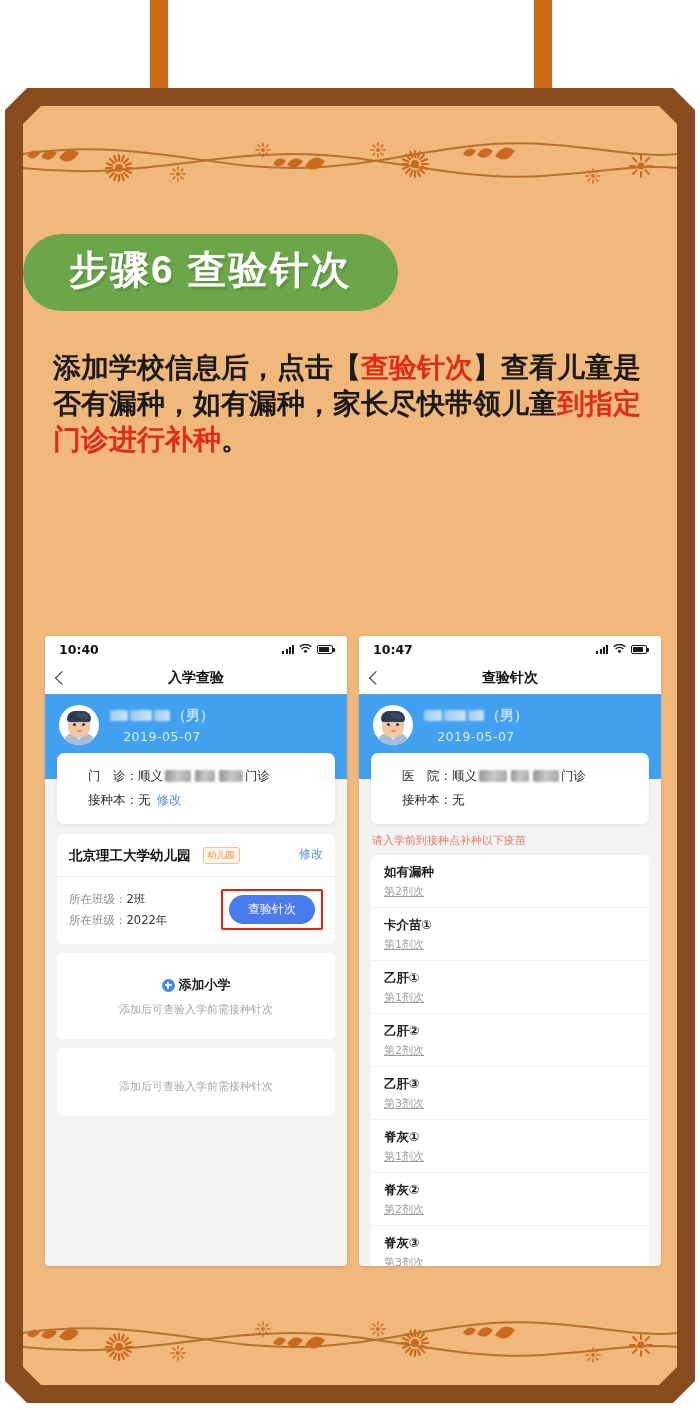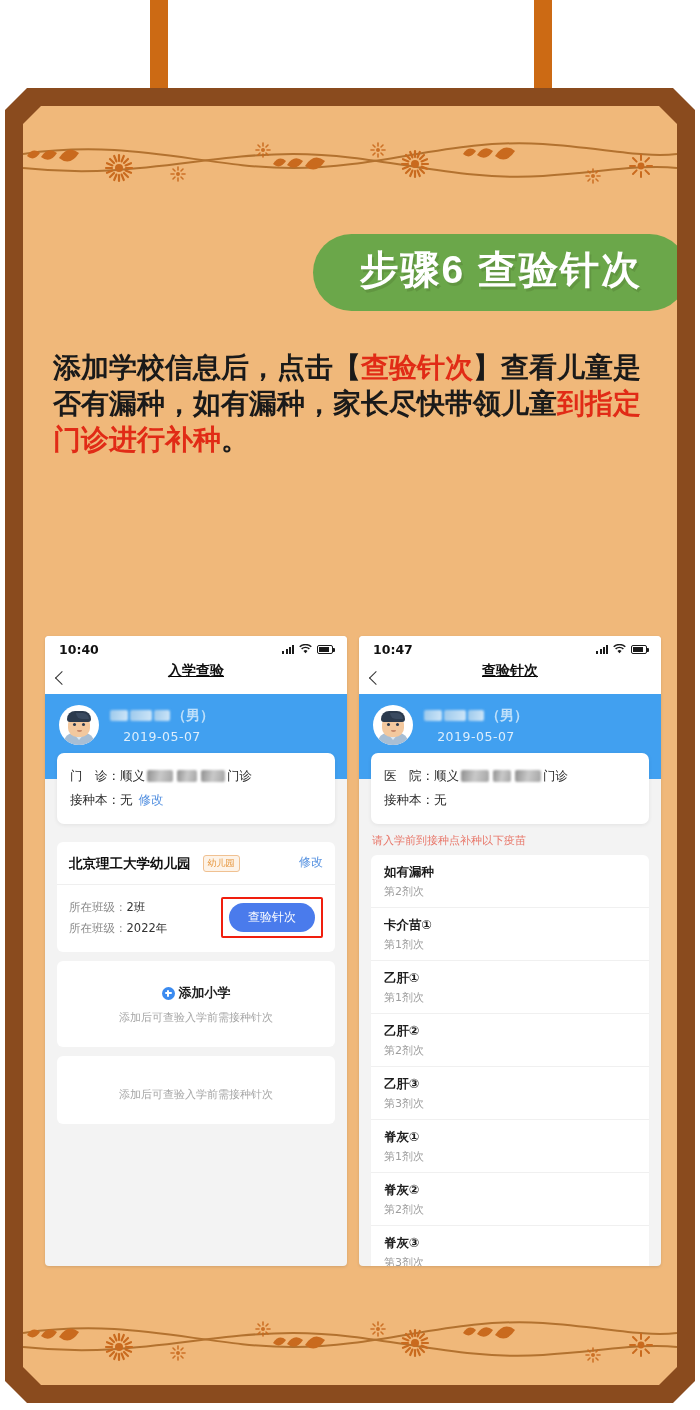--- a/index.html
+++ b/index.html
@@ -32,21 +32,21 @@
                        calc(100% - 18px) 100%, 18px 100%, 0 calc(100% - 18px), 0 18px);
     overflow:hidden;
   }
 
   
   .vine { position:absolute; left:0; width:654px; height:72px; }
   .vine-top    { top:18px; }
   .vine-bottom { bottom:10px; }
 
   
-  .title-wrap { position:absolute; left:0; top:128px; width:654px; text-align:right;margin-left:11px; }
+  .title-wrap { position:absolute; left:0; top:128px; width:654px; text-align:left; }
   .title-pill {
     display:inline-block;
     background:#6BA74A;
     border-radius:44px;
     padding:14px 46px 18px;
     color:#ffffff;
     font-size:39px;
     font-weight:bold;
     letter-spacing:2px;
     line-height:1.15;
@@ -84,21 +84,21 @@
   .ic-signal i { display:block; width:2px; background:#1a1a1a; }
   .ic-signal i:nth-child(1){height:3px;} .ic-signal i:nth-child(2){height:5px;}
   .ic-signal i:nth-child(3){height:7px;} .ic-signal i:nth-child(4){height:9px;}
   .ic-batt { width:16px; height:9px; border:1.4px solid #1a1a1a; border-radius:2px; position:relative; }
   .ic-batt::before { content:""; position:absolute; left:1px; top:1px; bottom:1px; width:10px; background:#1a1a1a; }
   .ic-batt::after  { content:""; position:absolute; right:-3.4px; top:2.4px; width:2px; height:4px; background:#1a1a1a; border-radius:0 1px 1px 0; }
 
   
   .navbar {
     height:32px; background:#ffffff; position:relative;
-    display:flex; align-items:flex-start; justify-content:center; flex:0 0 auto;text-decoration:underline;
+    display:flex; align-items:center; justify-content:center; flex:0 0 auto;
   }
   .nav-back { position:absolute; left:12px; top:50%; transform:translateY(-50%); width:12px; height:12px; }
   .nav-back::before {
     content:""; display:block; width:9px; height:9px;
     border-left:1.8px solid #333; border-bottom:1.8px solid #333;
     transform:rotate(45deg); margin-top:1px;
   }
   .nav-title { font-size:14px; color:#111; font-weight:600; }
 
   
@@ -117,30 +117,30 @@
   .av-body { position:absolute; left:5px; bottom:0; width:30px; height:12px; border-radius:9px 9px 0 0; background:#A8BED4; }
   .av-collar { position:absolute; left:14px; bottom:5px; width:12px; height:7px; background:#DCE8F2; clip-path:polygon(0 0,100% 0,50% 100%); }
 
   .bh-name { font-size:14px; color:#BFE0FA; font-weight:600; display:flex; align-items:center; }
   .redact { display:inline-block; height:11px; border-radius:2px; background:linear-gradient(100deg,#9CC9EC,#CFE6F8); margin-right:2px; filter:blur(1.1px); }
   .bh-date { font-size:12.5px; color:#DCEEFC; margin-top:4px; letter-spacing:0.5px;text-align:center; }
 
   
   .infocard {
     background:#ffffff; border-radius:7px;
-    margin:-26px 12px 0; padding:11px 13px 12px;
+    margin:-26px 12px 0; padding:11px 31px 12px;
     position:relative; z-index:2; flex:0 0 auto;
     box-shadow:0 1px 4px rgba(0,0,0,0.07);
   }
   .info-line { font-size:12.5px; color:#2b2b2b; line-height:1.9; display:flex; align-items:center; }
   .info-line .lbl { white-space:pre; }
   .redact-d { display:inline-block; height:12px; border-radius:2px; background:linear-gradient(100deg,#8f8f8f,#c9c9c9,#a5a5a5); margin:0 2px; filter:blur(1.3px); }
   .link-blue { color:#5591E0; margin-left:6px; }
 
-  .scrollarea { flex:1 1 auto; overflow:hidden; padding-top:18px; }
+  .scrollarea { flex:1 1 auto; overflow:hidden; padding-top:10px; }
 
   
   .card { background:#ffffff; border-radius:6px; margin:0 12px 9px; }
   .card-head {
     display:flex; align-items:center; justify-content:space-between;
     padding:11px 12px; border-bottom:1px solid #EFEFEF;
   }
   .school-name { font-size:13.5px; color:#111; font-weight:700; }
   .badge {
     display:inline-block; margin-left:7px; font-size:9px; color:#E6953A;
@@ -173,21 +173,21 @@
   .add-sub { font-size:11px; color:#A6A6A6; margin-top:8px; }
 
   
   .warn { font-size:11px; color:#E8776A; padding:9px 13px 7px; }
 
   
   .vlist { background:#ffffff; border-radius:6px; margin:0 12px; }
   .vrow { padding:9px 13px 8px; border-bottom:1px solid #F0F0F0; }
   .vrow:last-child { border-bottom:none; }
   .vname { font-size:12.5px; color:#1d1d1d; font-weight:700; }
-  .vdose { font-size:11px; color:#9D9D9D; margin-top:3px; }
+  .vdose { font-size:11px; color:#9D9D9D; margin-top:3px;text-decoration:underline; }
 </style>
 </head>
 <body>
 
 <div class="post post-left"></div>
 <div class="post post-right"></div>
 
 <div class="board">
   <div class="board-inner">
 

